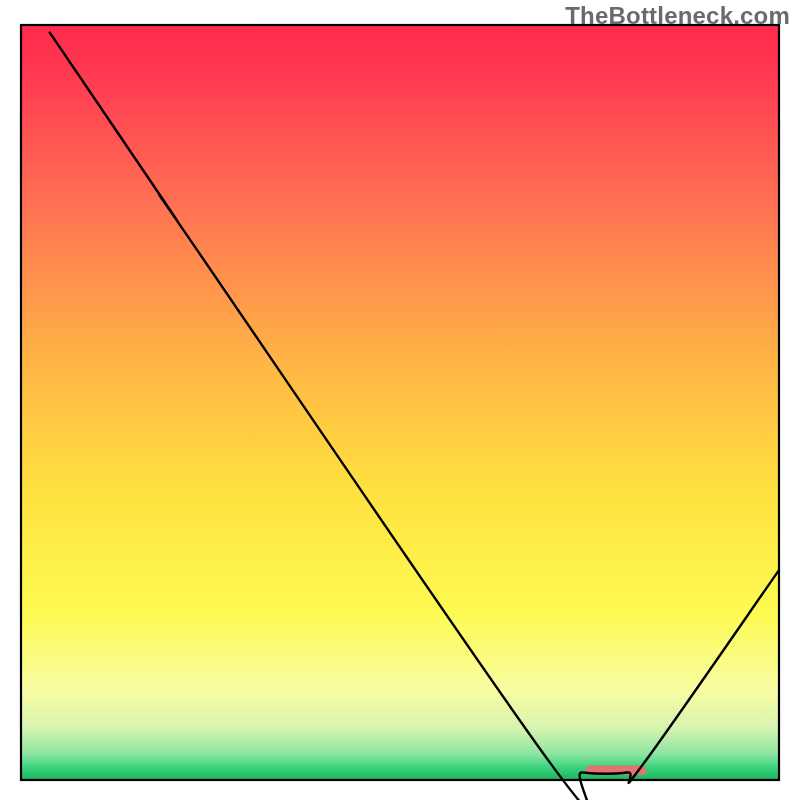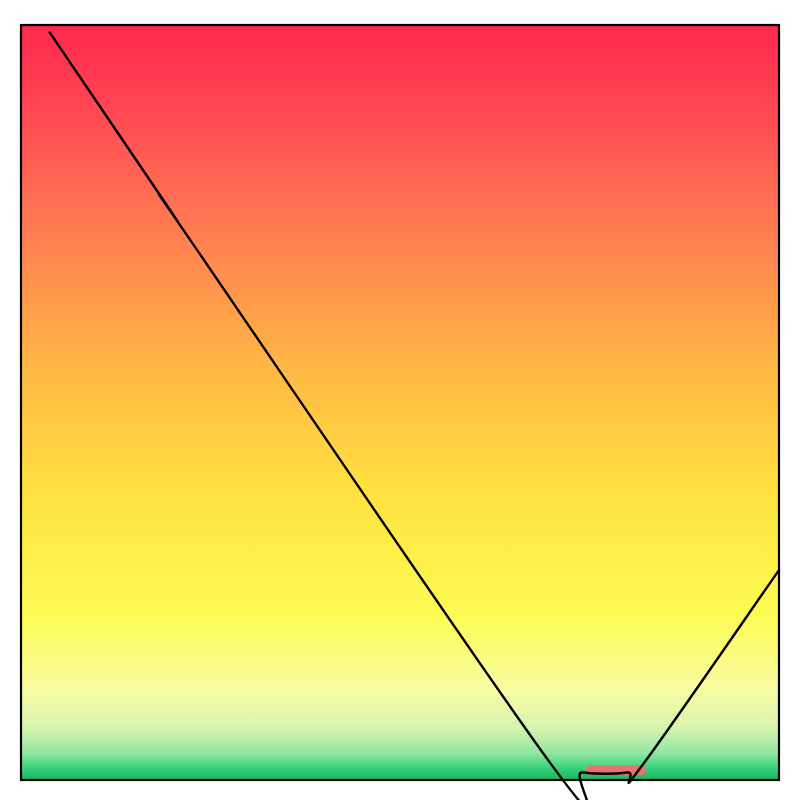--- a/index.html
+++ b/index.html
@@ -29,20 +29,21 @@
     position: absolute;
     left: 0;
     top: 0;
   }
 </style>
 </head>
 <body>
 
 <div class="chart-wrap">
 
+  <div class="watermark">TheBottleneck.com</div>
 
   <svg class="plot" width="800" height="800" viewBox="0 0 800 800">
     <defs>
       <linearGradient id="bg-grad" x1="0" y1="0" x2="0" y2="1">
           <stop offset="0.00%" stop-color="#ff2a4c"></stop>
           <stop offset="8.00%" stop-color="#ff3d52"></stop>
           <stop offset="25.00%" stop-color="#ff7552"></stop>
           <stop offset="45.00%" stop-color="#ffb645"></stop>
           <stop offset="62.00%" stop-color="#ffe23f"></stop>
           <stop offset="78.00%" stop-color="#fdfb52"></stop>

